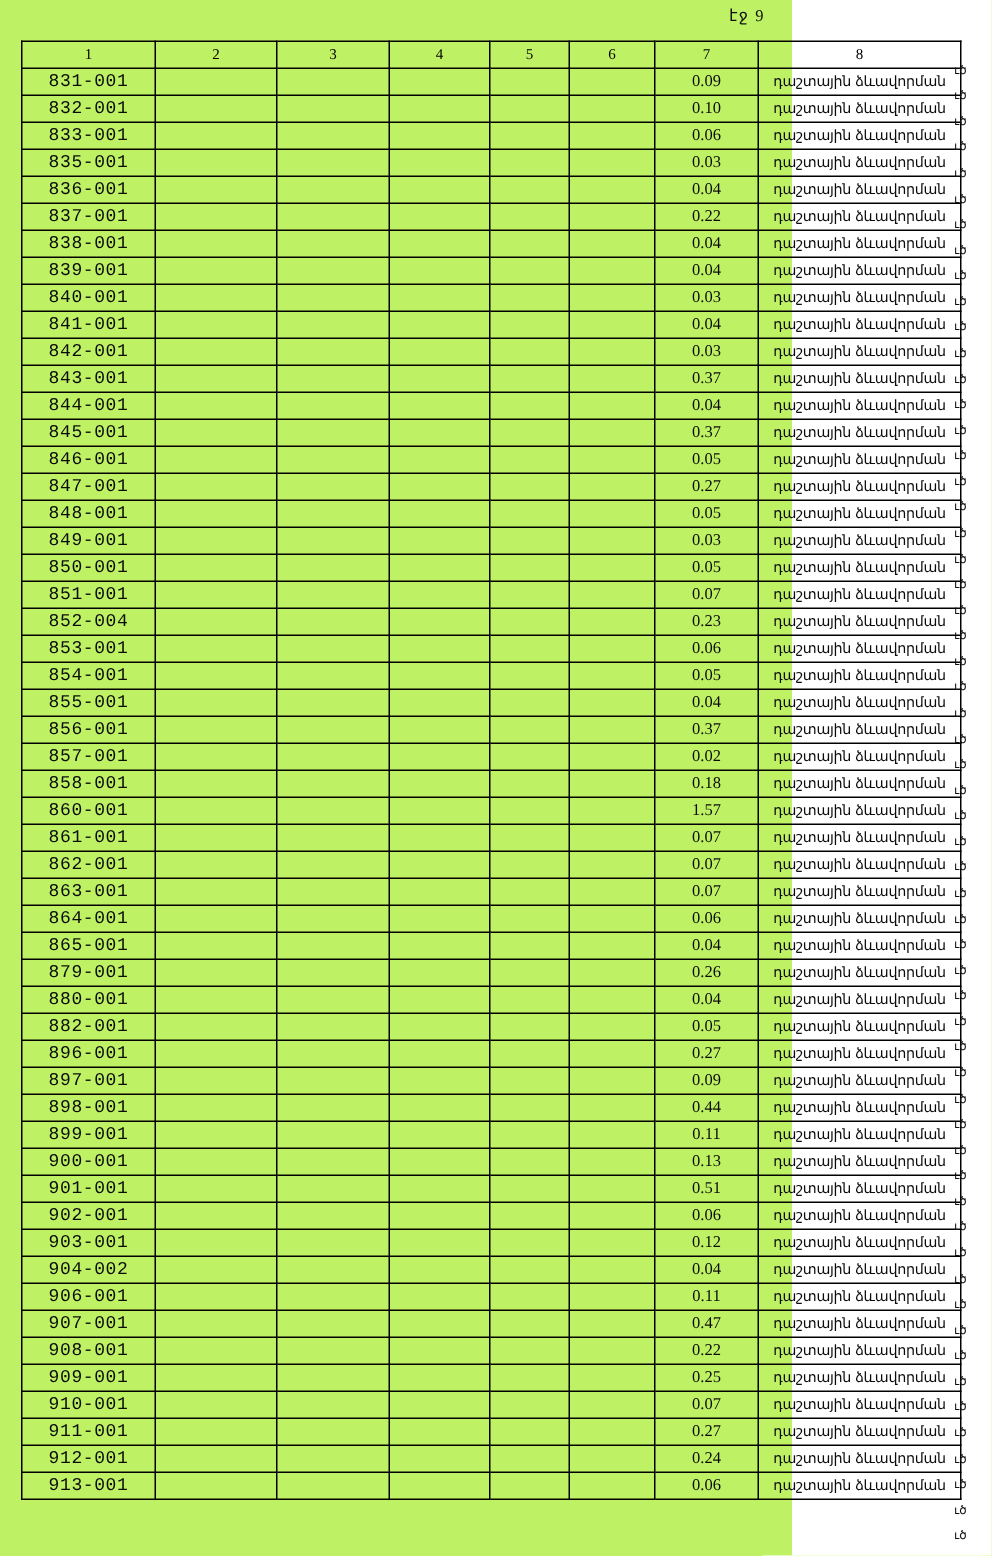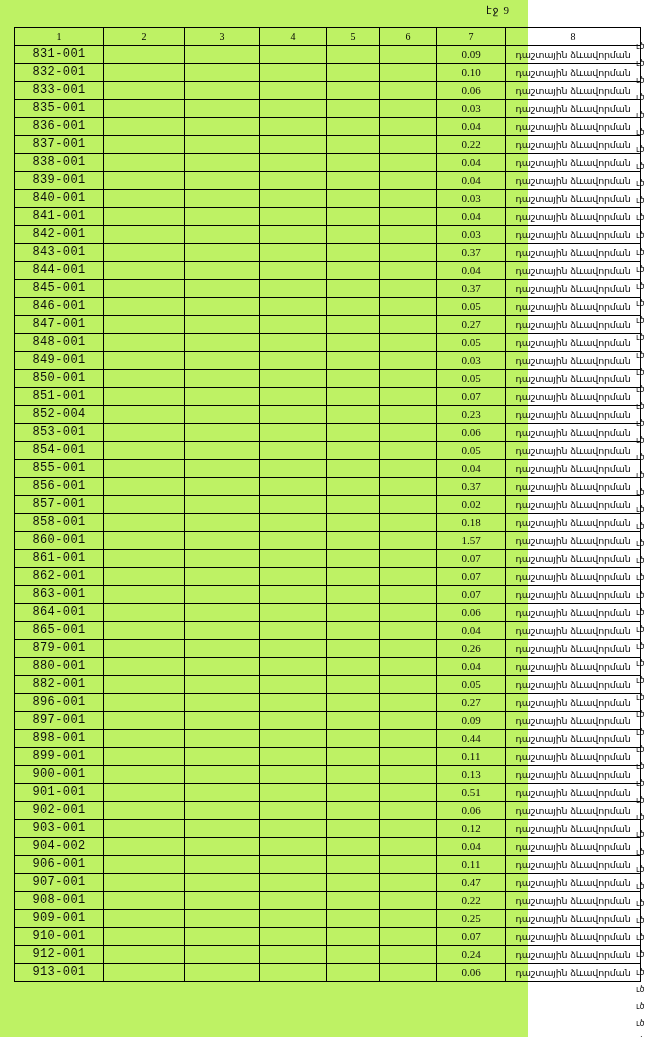--- a/index.html
+++ b/index.html
@@ -612,20 +612,30 @@
           <td class="c1 col1">910-001</td>
           <td class="c2"></td>
           <td class="c3"></td>
           <td class="c4"></td>
           <td class="c5"></td>
           <td class="c6"></td>
           <td class="c7 col7">0.07</td>
           <td class="c8 col8">դաշտային ձևավորման</td>
         </tr>
         <tr>
+          <td class="c1 col1">911-001</td>
+          <td class="c2"></td>
+          <td class="c3"></td>
+          <td class="c4"></td>
+          <td class="c5"></td>
+          <td class="c6"></td>
+          <td class="c7 col7">0.27</td>
+          <td class="c8 col8">դաշտային ձևավորման</td>
+        </tr>
+        <tr>
           <td class="c1 col1">912-001</td>
           <td class="c2"></td>
           <td class="c3"></td>
           <td class="c4"></td>
           <td class="c5"></td>
           <td class="c6"></td>
           <td class="c7 col7">0.24</td>
           <td class="c8 col8">դաշտային ձևավորման</td>
         </tr>
         <tr>

